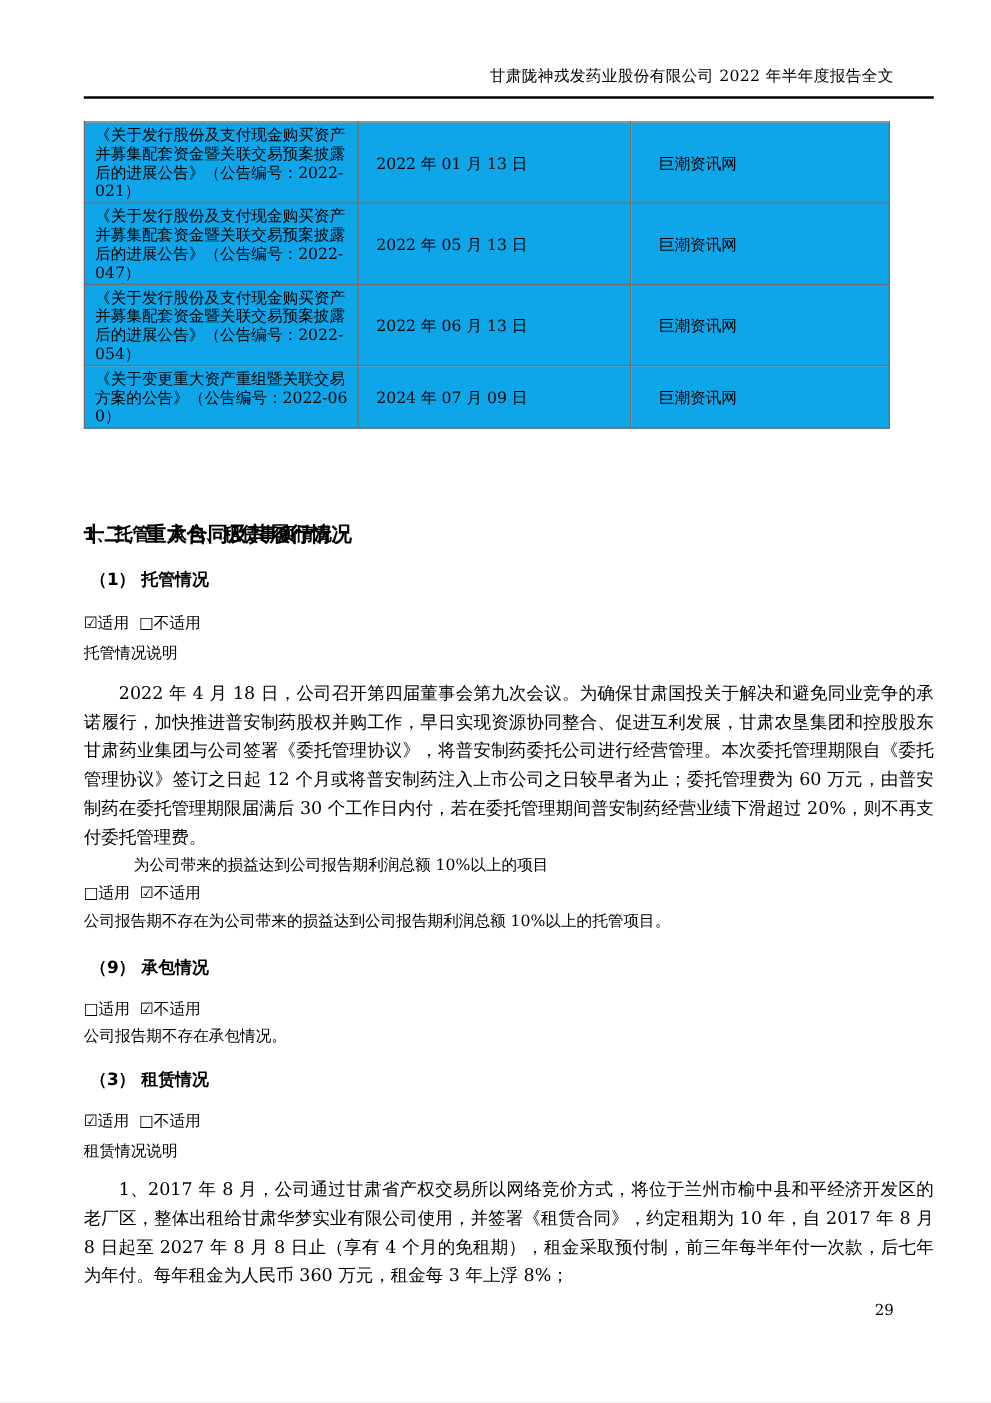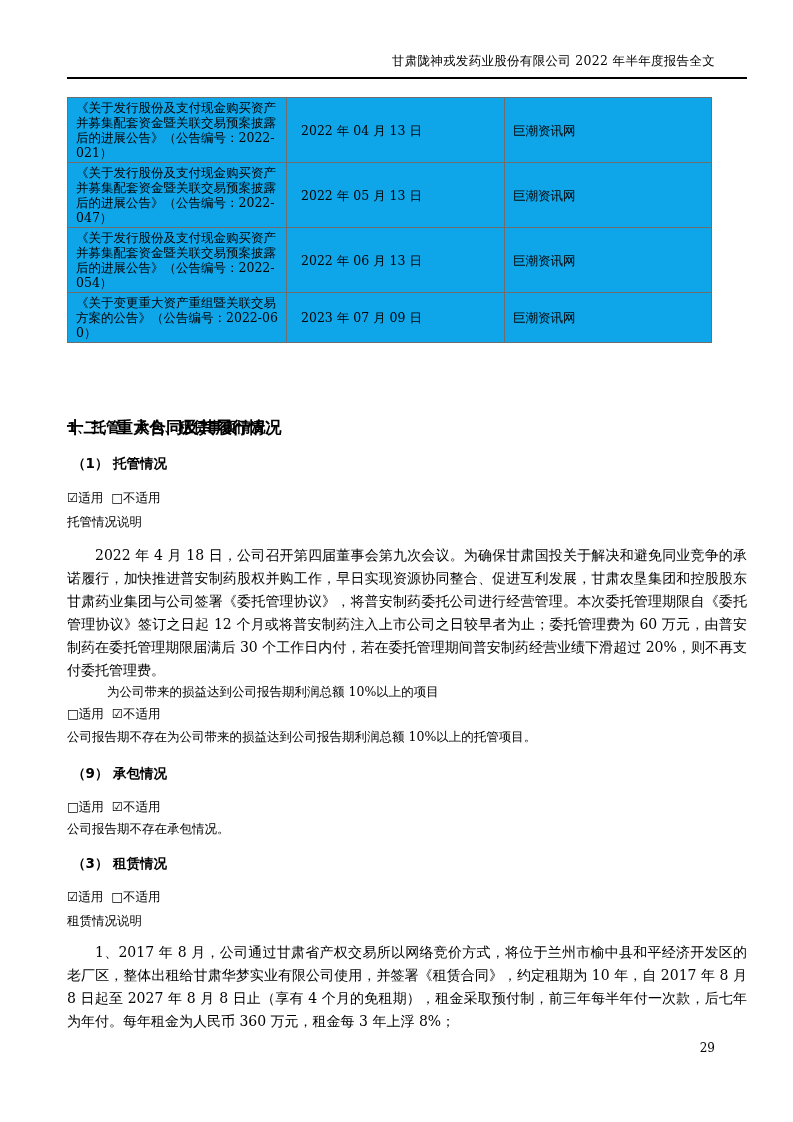--- a/index.html
+++ b/index.html
@@ -11,21 +11,21 @@
   .abs{position:absolute;left:67px;width:680px;}
   .header-title{top:53px;width:648px;text-align:right;font-size:12.5px;letter-spacing:.3px;}
   .header-rule{top:77px;border-top:2px solid #000;height:0;}
   .doc-table{position:absolute;top:97px;left:67px;width:644px;border-collapse:collapse;table-layout:fixed;}
   .doc-table td{
     border:1px solid #6e6e6e;font-size:12.5px;line-height:15px;
     padding:2px 8px;vertical-align:middle;background:#0ea5e9;
   }
   .doc-table td.c-title{word-break:break-all;text-align:left;}
   .doc-table td.c-date{padding-left:14px;}
-  .doc-table td.c-site{padding-left:8px;}
+  .doc-table td.c-site{padding-left:22px;}
   tr.r-tall{height:64px;}
   tr.r-short{height:32px;}
   .h-sans{font-family:"DejaVu Sans","Liberation Sans",sans-serif;font-weight:bold;}
   .main-heading{top:377px;font-size:16.5px;margin-top:40px;}
   .sub-heading{top:418px;font-size:14.5px;}
   .h3{font-size:13.5px;padding-left:5px;}
   .h3-1{top:455px;}
   .h3-2{top:765px;}
   .h3-3{top:855px;}
   .small-line{font-size:12.5px;line-height:16px;}
@@ -58,36 +58,36 @@
 
   <table class="doc-table">
     <colgroup>
         <col style="width:219px">
         <col style="width:218px">
         <col style="width:207px">
       </colgroup>
     <tbody>
       <tr class="r-tall">
         <td class="c-title">《关于发行股份及支付现金购买资产并募集配套资金暨关联交易预案披露后的进展公告》（公告编号：2022-021）</td>
-        <td class="c-date">2022 年 04 月 13 日</td>
+        <td class="c-date">2022 年 01 月 13 日</td>
         <td class="c-site">巨潮资讯网</td>
       </tr>
       <tr class="r-tall">
         <td class="c-title">《关于发行股份及支付现金购买资产并募集配套资金暨关联交易预案披露后的进展公告》（公告编号：2022-047）</td>
         <td class="c-date">2022 年 05 月 13 日</td>
         <td class="c-site">巨潮资讯网</td>
       </tr>
       <tr class="r-tall">
         <td class="c-title">《关于发行股份及支付现金购买资产并募集配套资金暨关联交易预案披露后的进展公告》（公告编号：2022-054）</td>
         <td class="c-date">2022 年 06 月 13 日</td>
         <td class="c-site">巨潮资讯网</td>
       </tr>
       <tr class="r-short">
         <td class="c-title">《关于变更重大资产重组暨关联交易方案的公告》（公告编号：2022-060）</td>
-        <td class="c-date">2023 年 07 月 09 日</td>
+        <td class="c-date">2024 年 07 月 09 日</td>
         <td class="c-site">巨潮资讯网</td>
       </tr>
     </tbody>
   </table>
 
   <div class="abs h-sans main-heading">十二、重大合同及其履行情况</div>
   <div class="abs h-sans sub-heading">1、托管、承包、租赁事项情况</div>
 
   <div class="abs h-sans h3 h3-1">（1） 托管情况</div>
 

